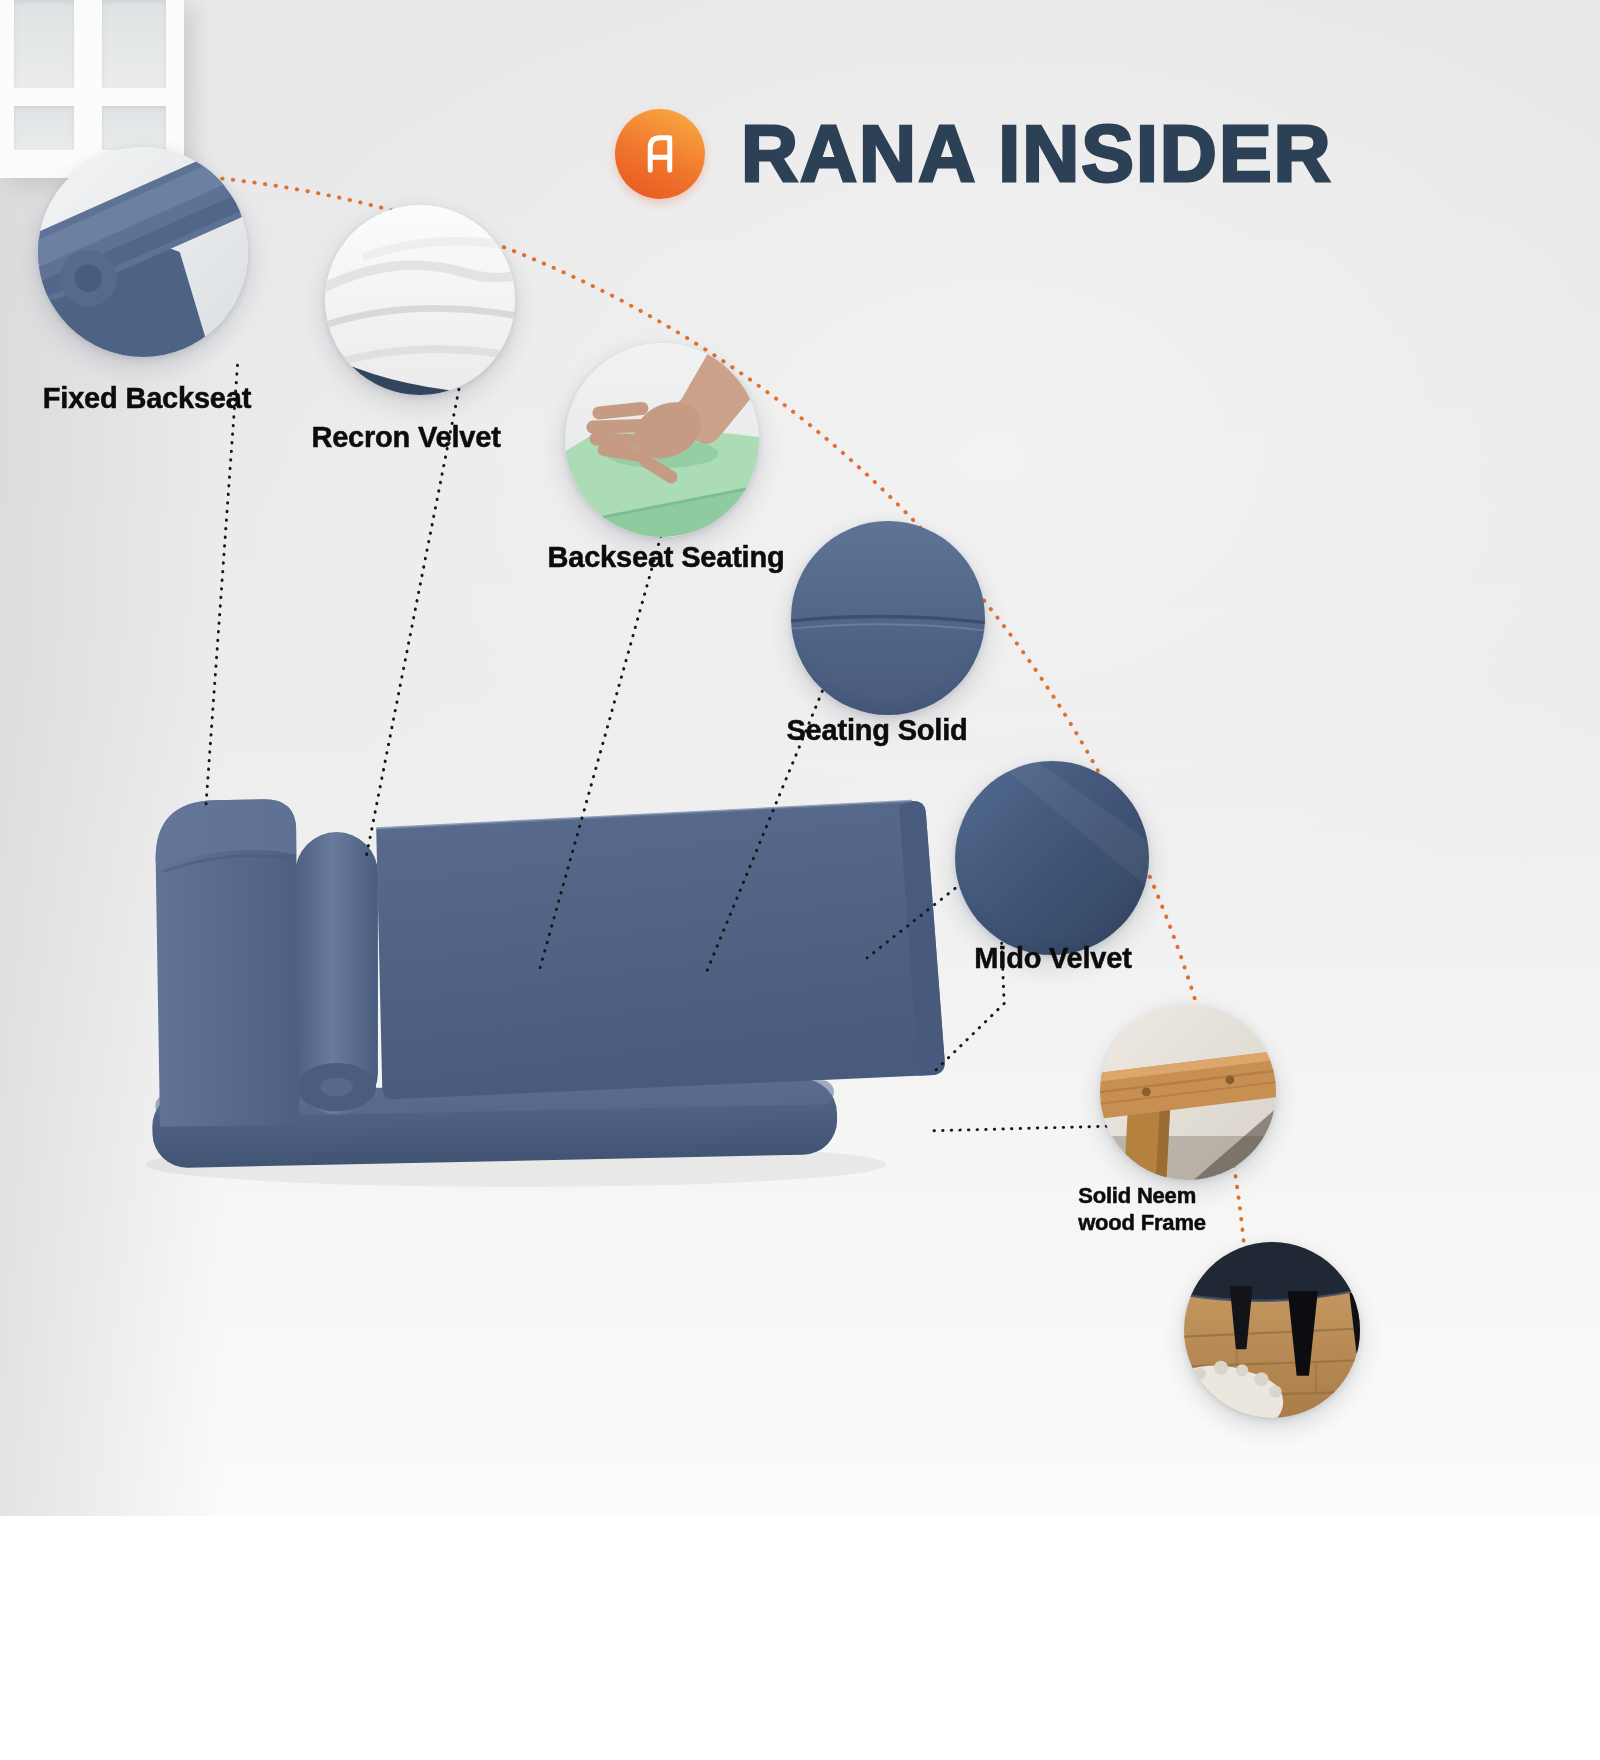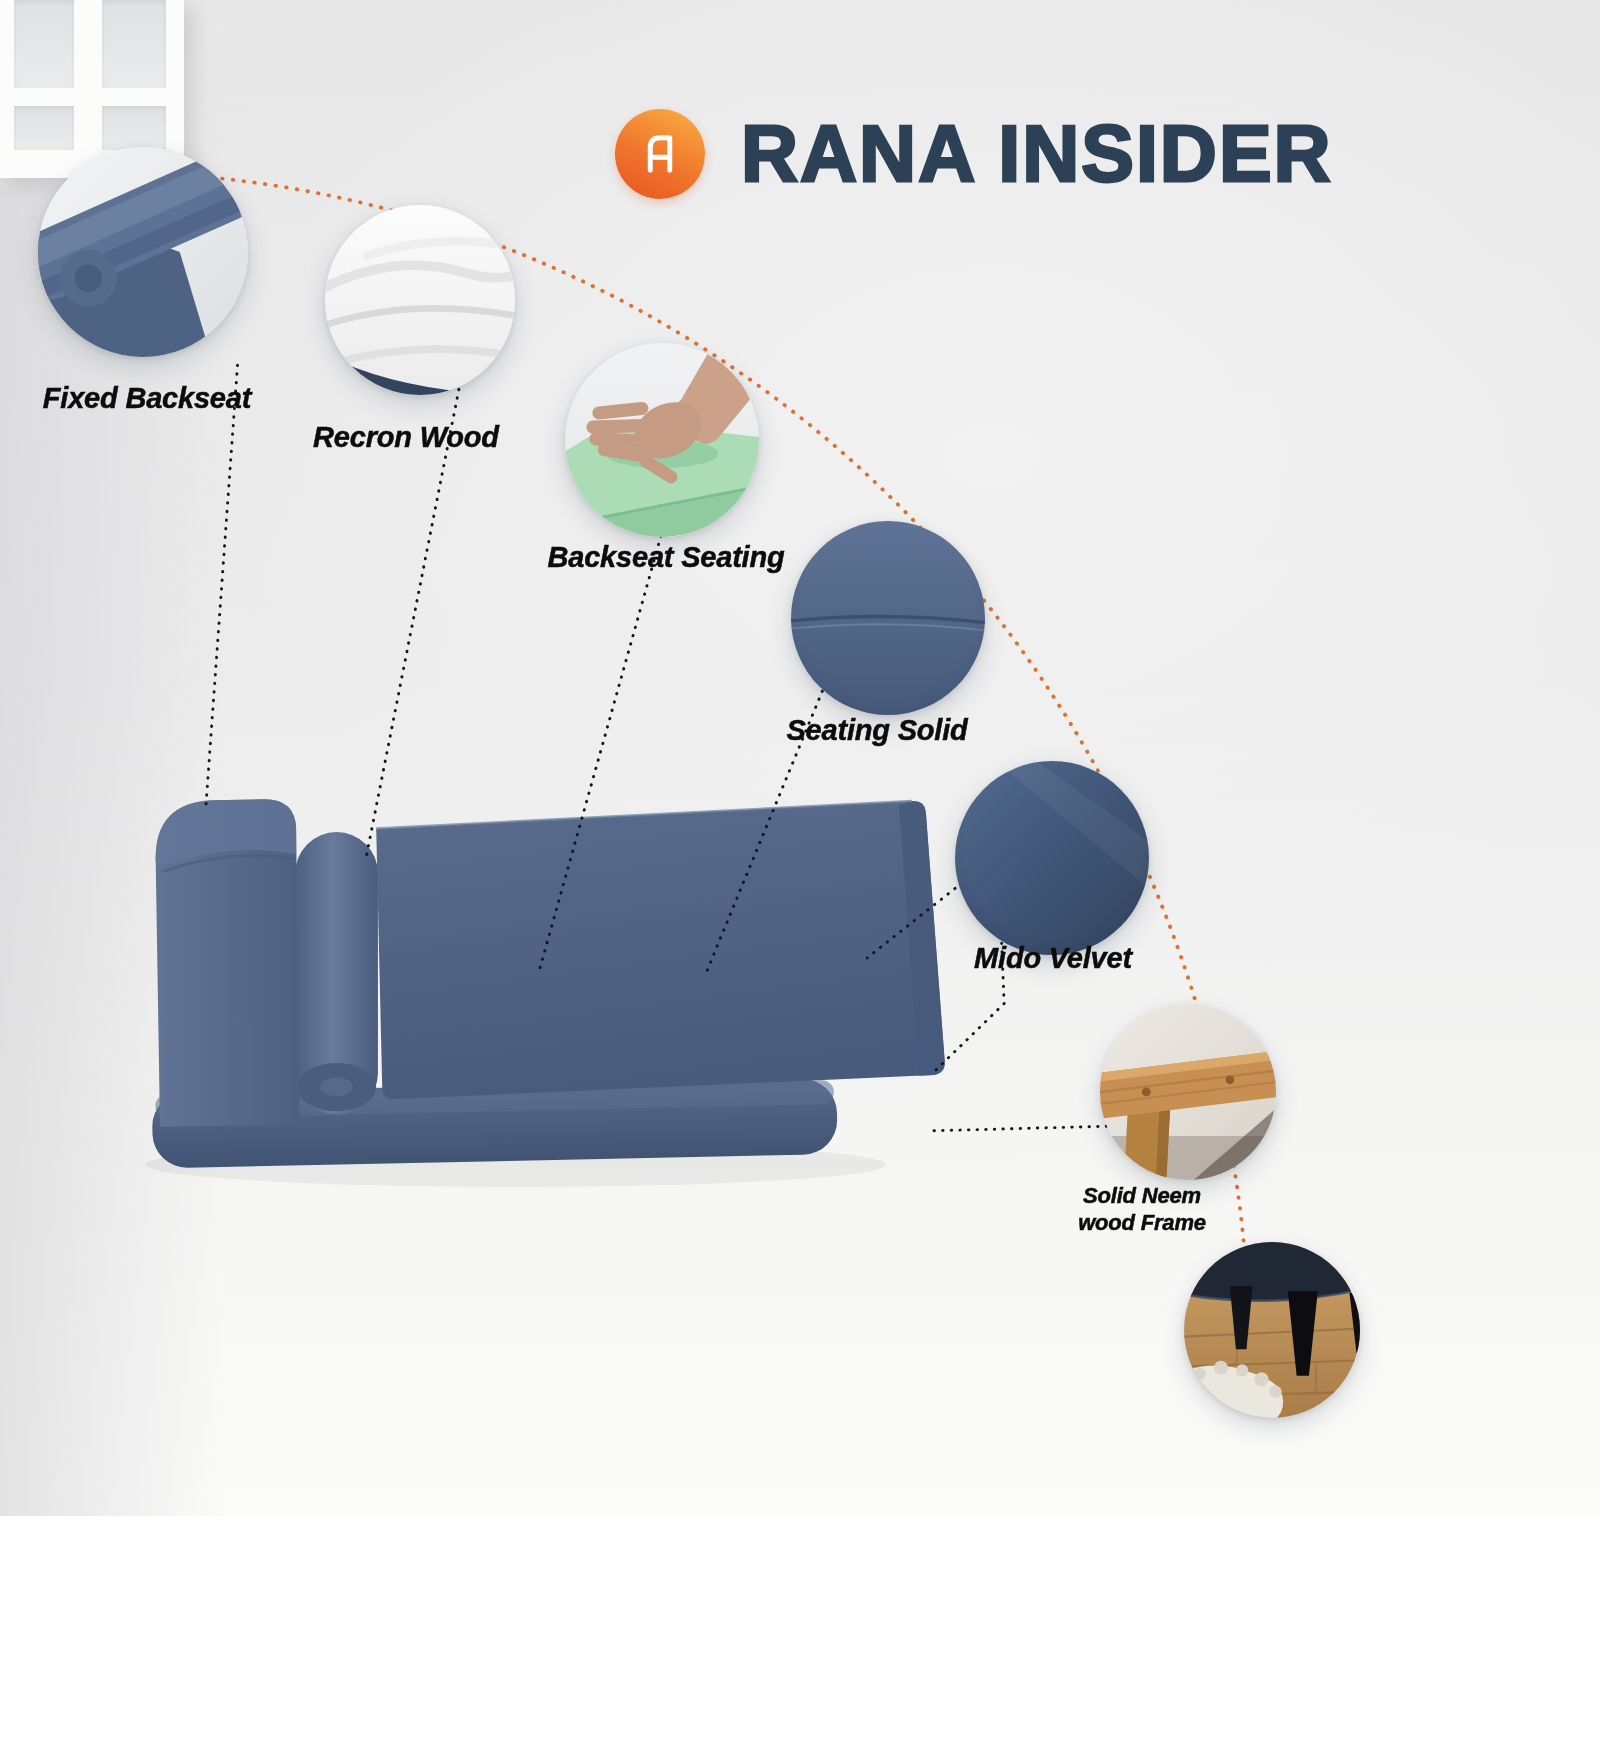--- a/index.html
+++ b/index.html
@@ -20,23 +20,23 @@
   .logo{width:90px;height:90px;border-radius:50%;
         background:linear-gradient(205deg,#f9a840 8%,#f0762c 55%,#e85420 100%);
         display:flex;align-items:center;justify-content:center;
         box-shadow:0 4px 10px rgba(232,84,32,0.25);}
   .logo svg{width:52px;height:52px;}
   .brand h1{margin:0;font-size:79px;font-weight:bold;color:#2d4156;
             -webkit-text-stroke:2.8px #2d4156;letter-spacing:2px;white-space:nowrap;}
   .callout{position:absolute;border-radius:50%;overflow:hidden;
            box-shadow:0 10px 24px rgba(40,50,70,0.16), 0 2px 6px rgba(40,50,70,0.12);}
   .callout svg{display:block;width:100%;height:100%;}
-  .feature-label{position:absolute;transform:translateX(-50%);text-align:center;
+  .feature-label{position:absolute;transform:translateX(-50%);text-align:left;
                  font-weight:bold;color:#0c0c0c;font-size:29px;line-height:1.22;
-                 letter-spacing:-0.2px;white-space:pre-line;font-style:italic;-webkit-text-stroke:0.5px #0c0c0c;}
+                 letter-spacing:-0.2px;white-space:pre-line;-webkit-text-stroke:0.5px #0c0c0c;}
   .feature-label.small{font-size:22px;}
 </style>
 </head>
 <body>
 
 <div class="stage">
 
   <div class="window">
     <div class="pane" style="left:14px;top:0;width:60px;height:88px"></div>
     <div class="pane" style="left:102px;top:0;width:64px;height:88px"></div>
@@ -262,20 +262,20 @@
         <circle cx="18" cy="150" r="7"></circle>
           <circle cx="42" cy="143" r="8"></circle>
           <circle cx="66" cy="146" r="7"></circle>
         <circle cx="88" cy="156" r="8"></circle>
           <circle cx="104" cy="170" r="7"></circle>
       </g>
     </svg>
   </div>
 
   <div class="feature-label" style="left:147px;top:381px">Fixed Backseat</div>
-  <div class="feature-label" style="left:406px;top:420px">Recron Wood</div>
+  <div class="feature-label" style="left:406px;top:420px">Recron Velvet</div>
   <div class="feature-label" style="left:666px;top:540px">Backseat Seating</div>
   <div class="feature-label" style="left:877px;top:713px">Seating Solid</div>
   <div class="feature-label" style="left:1053px;top:941px">Mido Velvet</div>
   <div class="feature-label small" style="left:1142px;top:1183px">Solid Neem
 wood Frame</div>
 
 </div>
 
 </body></html>

